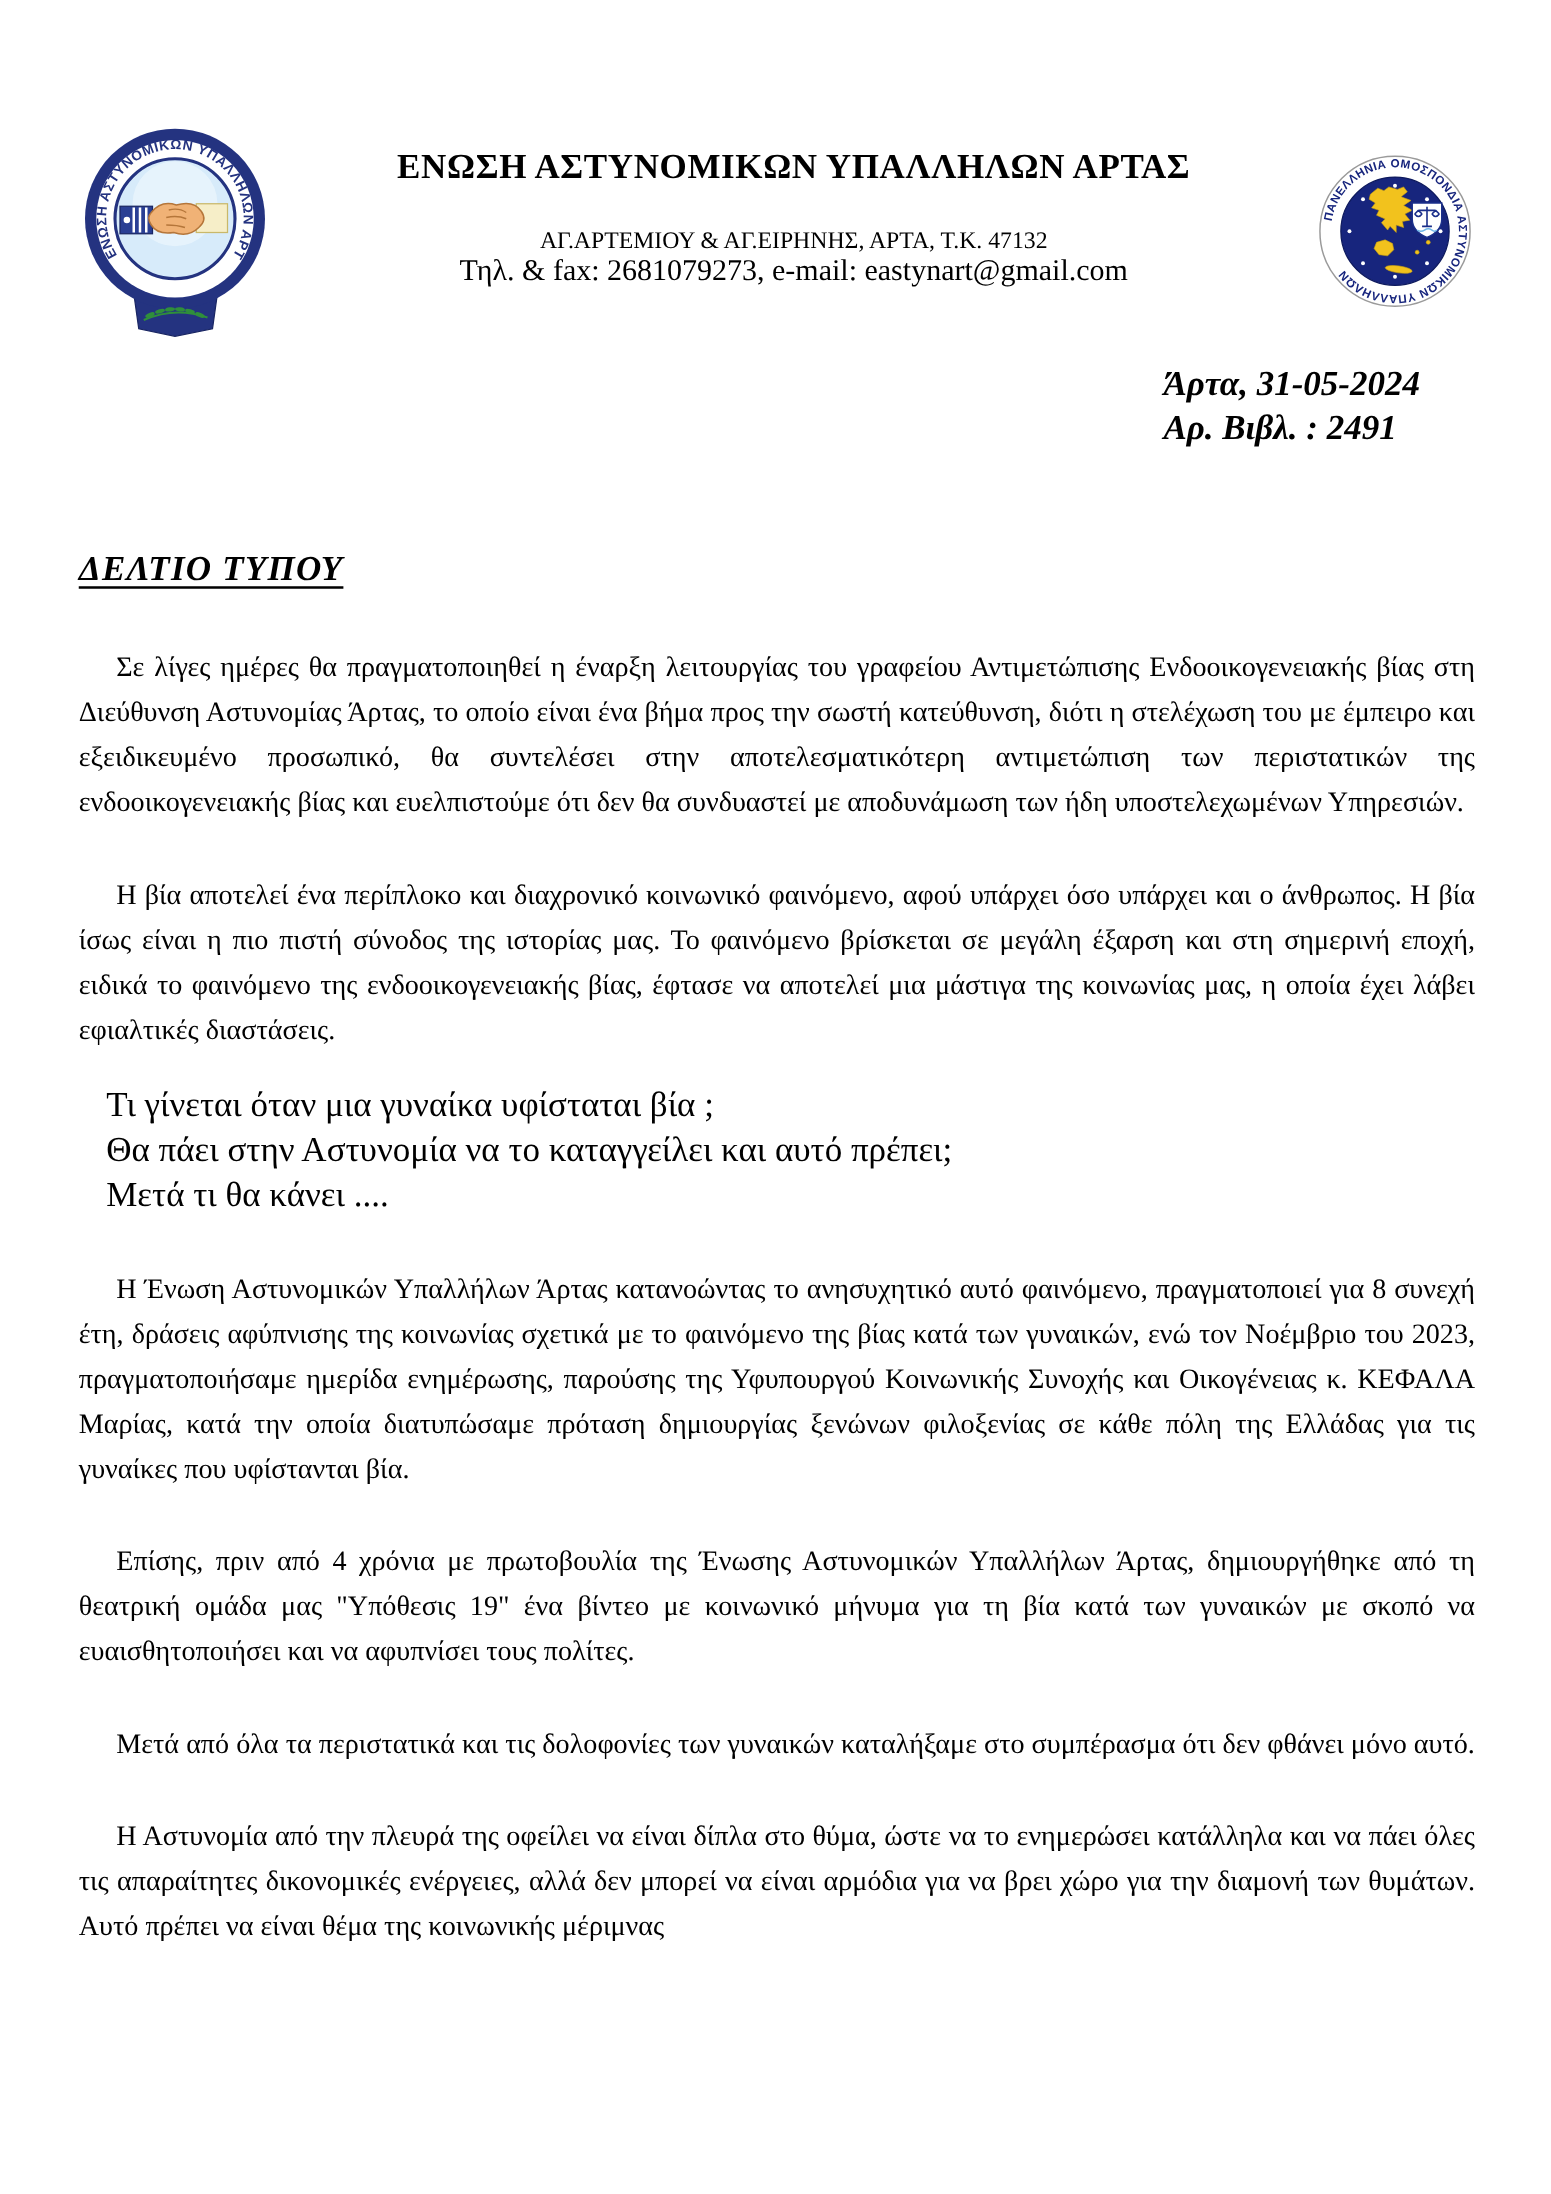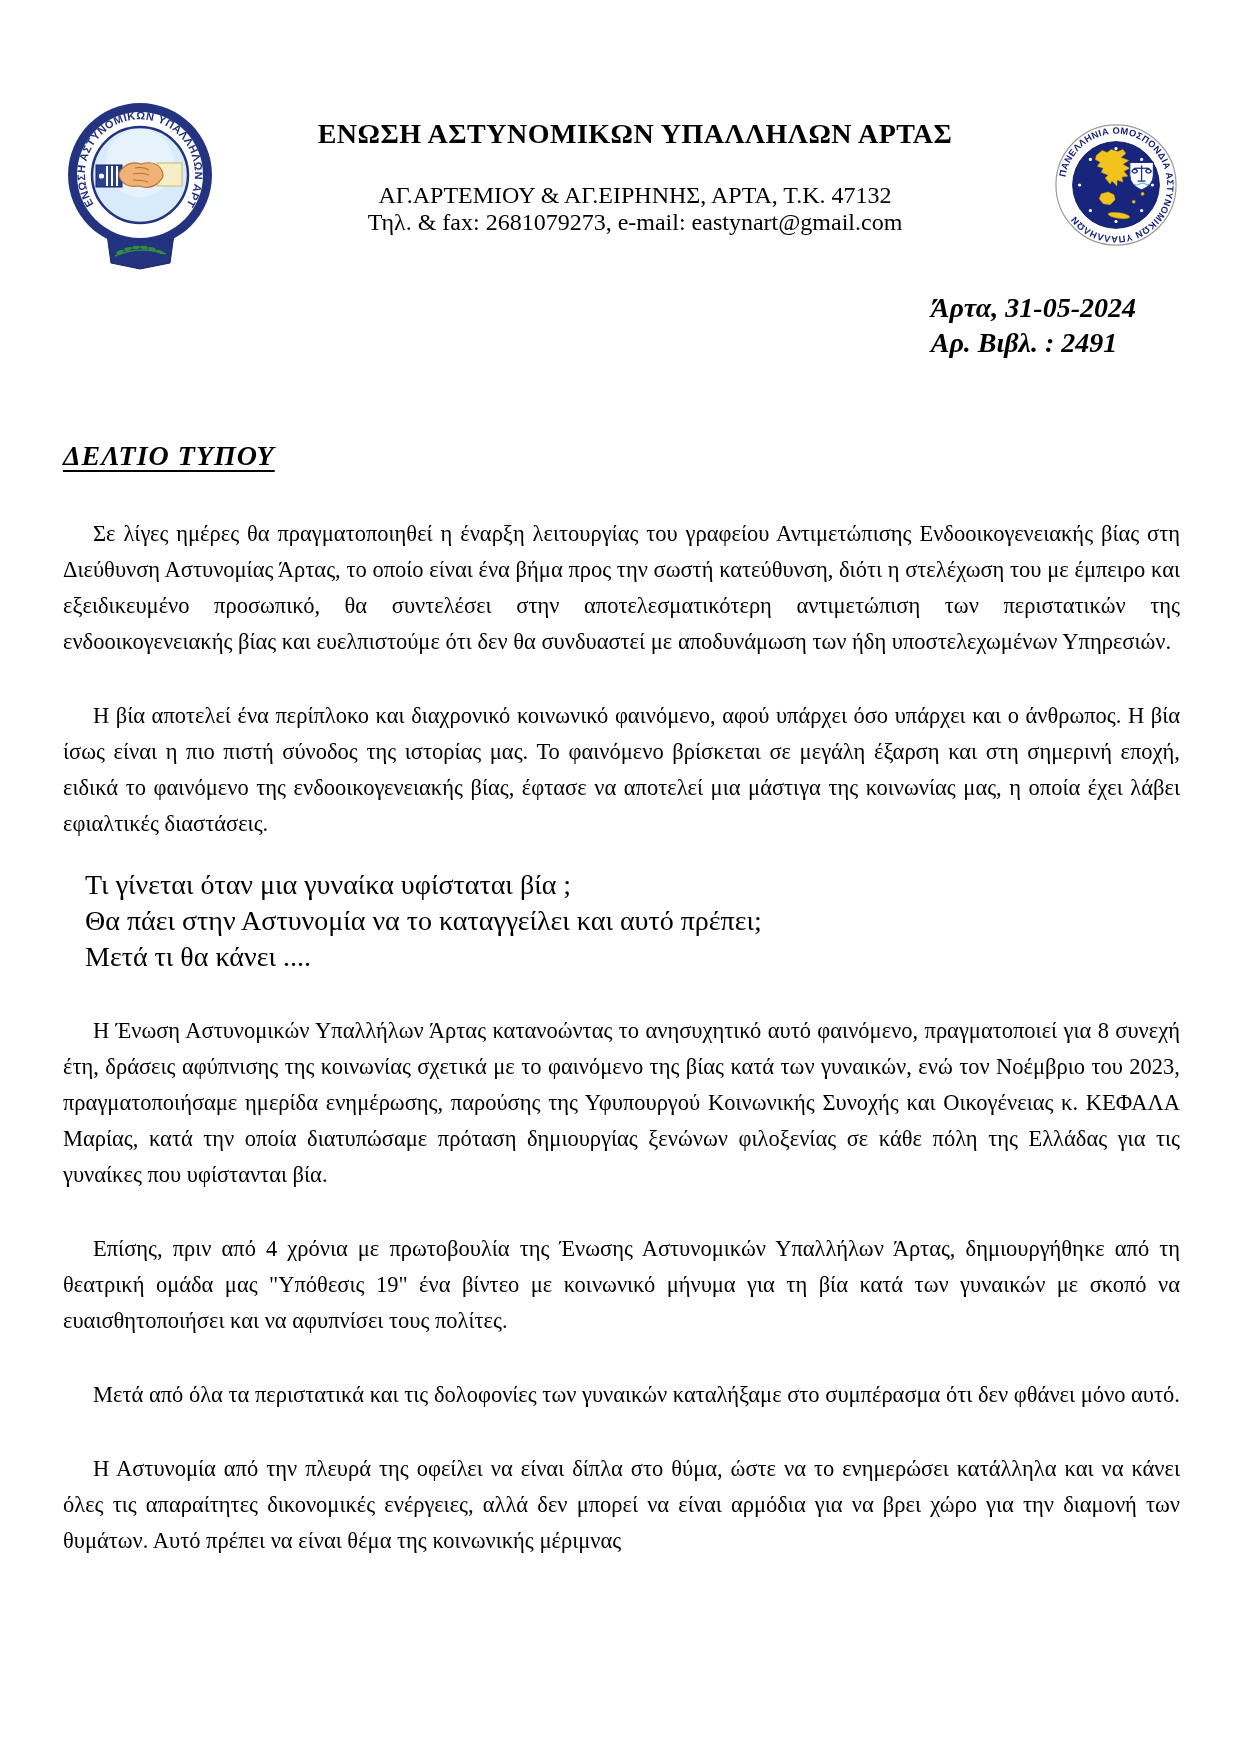--- a/index.html
+++ b/index.html
@@ -15,21 +15,21 @@
   
   .header { display:flex; align-items:flex-start; margin-top:102px; }
   .logo-left  { width:155px; height:168px; flex:0 0 auto; }
   .logo-right { width:128px; height:150px; flex:0 0 auto; margin-top:8px; }
   .header-center { flex:1 1 auto; text-align:center; padding:0 8px; }
   .union-name {
     margin:16px 0 0 0;
     font-size:28px; font-weight:bold; letter-spacing:0.5px;
     font-family:"Liberation Serif", serif;
   }
-  .address-line { margin-top:32px; font-size:24px; }
+  .address-line { margin-top:32px; font-size:19px; }
   .contact-line { font-size:24px; }
 
   
   .meta {
     width:fit-content;
     margin:20px 44px 0 auto;
     text-align:left;
     font-weight:bold; font-style:italic;
     font-size:28px; line-height:35px;
   }
@@ -174,16 +174,16 @@
 
     <div class="questions">
       <div class="qline">Τι γίνεται όταν μια γυναίκα υφίσταται βία ;</div>
       <div class="qline">Θα πάει στην Αστυνομία να το καταγγείλει και αυτό πρέπει;</div>
       <div class="qline">Μετά τι θα κάνει ....</div>
     </div>
 
     <p class="para">Η Ένωση Αστυνομικών Υπαλλήλων Άρτας κατανοώντας το ανησυχητικό αυτό φαινόμενο, πραγματοποιεί για 8 συνεχή έτη, δράσεις αφύπνισης της κοινωνίας σχετικά με το φαινόμενο της βίας κατά των γυναικών, ενώ τον Νοέμβριο του 2023, πραγματοποιήσαμε ημερίδα ενημέρωσης, παρούσης της Υφυπουργού Κοινωνικής Συνοχής και Οικογένειας κ. ΚΕΦΑΛΑ Μαρίας, κατά την οποία διατυπώσαμε πρόταση δημιουργίας ξενώνων φιλοξενίας σε κάθε πόλη της Ελλάδας για τις γυναίκες που υφίστανται βία.</p>
     <p class="para">Επίσης, πριν από 4 χρόνια με πρωτοβουλία της Ένωσης Αστυνομικών Υπαλλήλων Άρτας, δημιουργήθηκε από τη θεατρική ομάδα μας "Υπόθεσις 19" ένα βίντεο με κοινωνικό μήνυμα για τη βία κατά των γυναικών με σκοπό να ευαισθητοποιήσει και να αφυπνίσει τους πολίτες.</p>
     <p class="para">Μετά από όλα τα περιστατικά και τις δολοφονίες των γυναικών καταλήξαμε στο συμπέρασμα ότι δεν φθάνει μόνο αυτό.</p>
-    <p class="para">Η Αστυνομία από την πλευρά της οφείλει να είναι δίπλα στο θύμα, ώστε να το ενημερώσει κατάλληλα και να κάνει όλες τις απαραίτητες δικονομικές ενέργειες, αλλά δεν μπορεί να είναι αρμόδια για να βρει χώρο για την διαμονή των θυμάτων. Αυτό πρέπει να είναι θέμα της κοινωνικής μέριμνας</p>
+    <p class="para">Η Αστυνομία από την πλευρά της οφείλει να είναι δίπλα στο θύμα, ώστε να το ενημερώσει κατάλληλα και να πάει όλες τις απαραίτητες δικονομικές ενέργειες, αλλά δεν μπορεί να είναι αρμόδια για να βρει χώρο για την διαμονή των θυμάτων. Αυτό πρέπει να είναι θέμα της κοινωνικής μέριμνας</p>
   </div>
 
 </div>
 
 </body></html>

